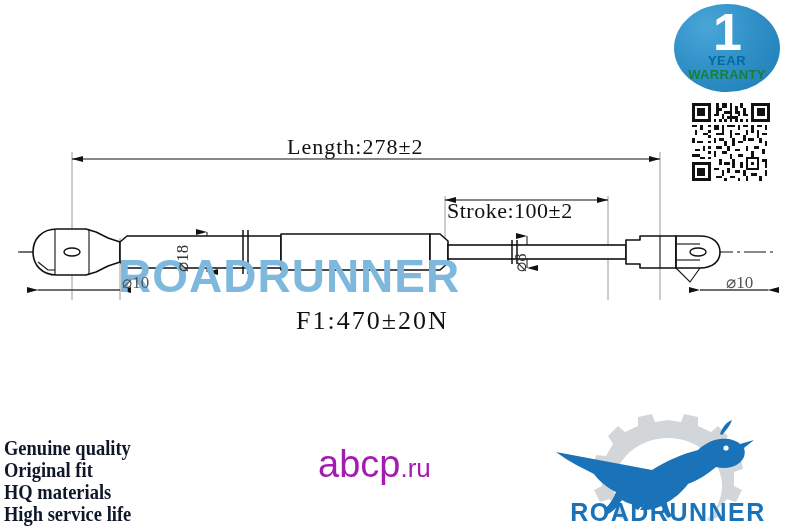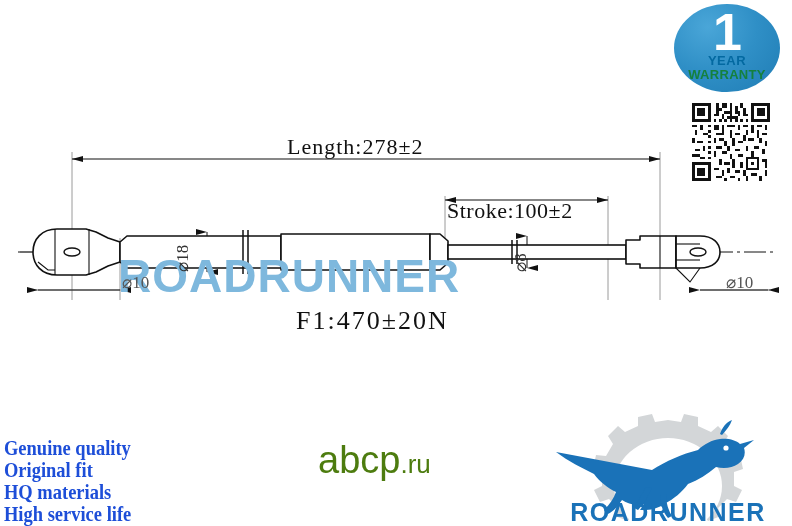--- a/index.html
+++ b/index.html
@@ -139,35 +139,35 @@
     letter-spacing: 1px;
     white-space: nowrap;
   }
 
   
   #watermark-abcp {
     position: absolute;
     left: 318px; top: 438px;
     font-family: "Liberation Sans", sans-serif;
     font-size: 38px;
-    line-height: 44px;
-    color: #4d7c0f;
+    line-height: 52px;
+    color: #a21caf;
     white-space: nowrap;
   }
   #watermark-abcp .suffix { font-size: 26px; }
 
   
   #feature-list {
     position: absolute;
     left: 4px; top: 437px;
     font-family: "Liberation Serif", serif;
     font-weight: bold;
     font-size: 21px;
     line-height: 22px;
-    color: #1d4ed8;
+    color: #0f172a;
     white-space: nowrap;
   }
   #feature-list div { transform: scaleX(0.88); transform-origin: left center; }
 
   
   #brand-logo {
     position: absolute;
     left: 548px; top: 414px;
     width: 240px; height: 110px;
   }

